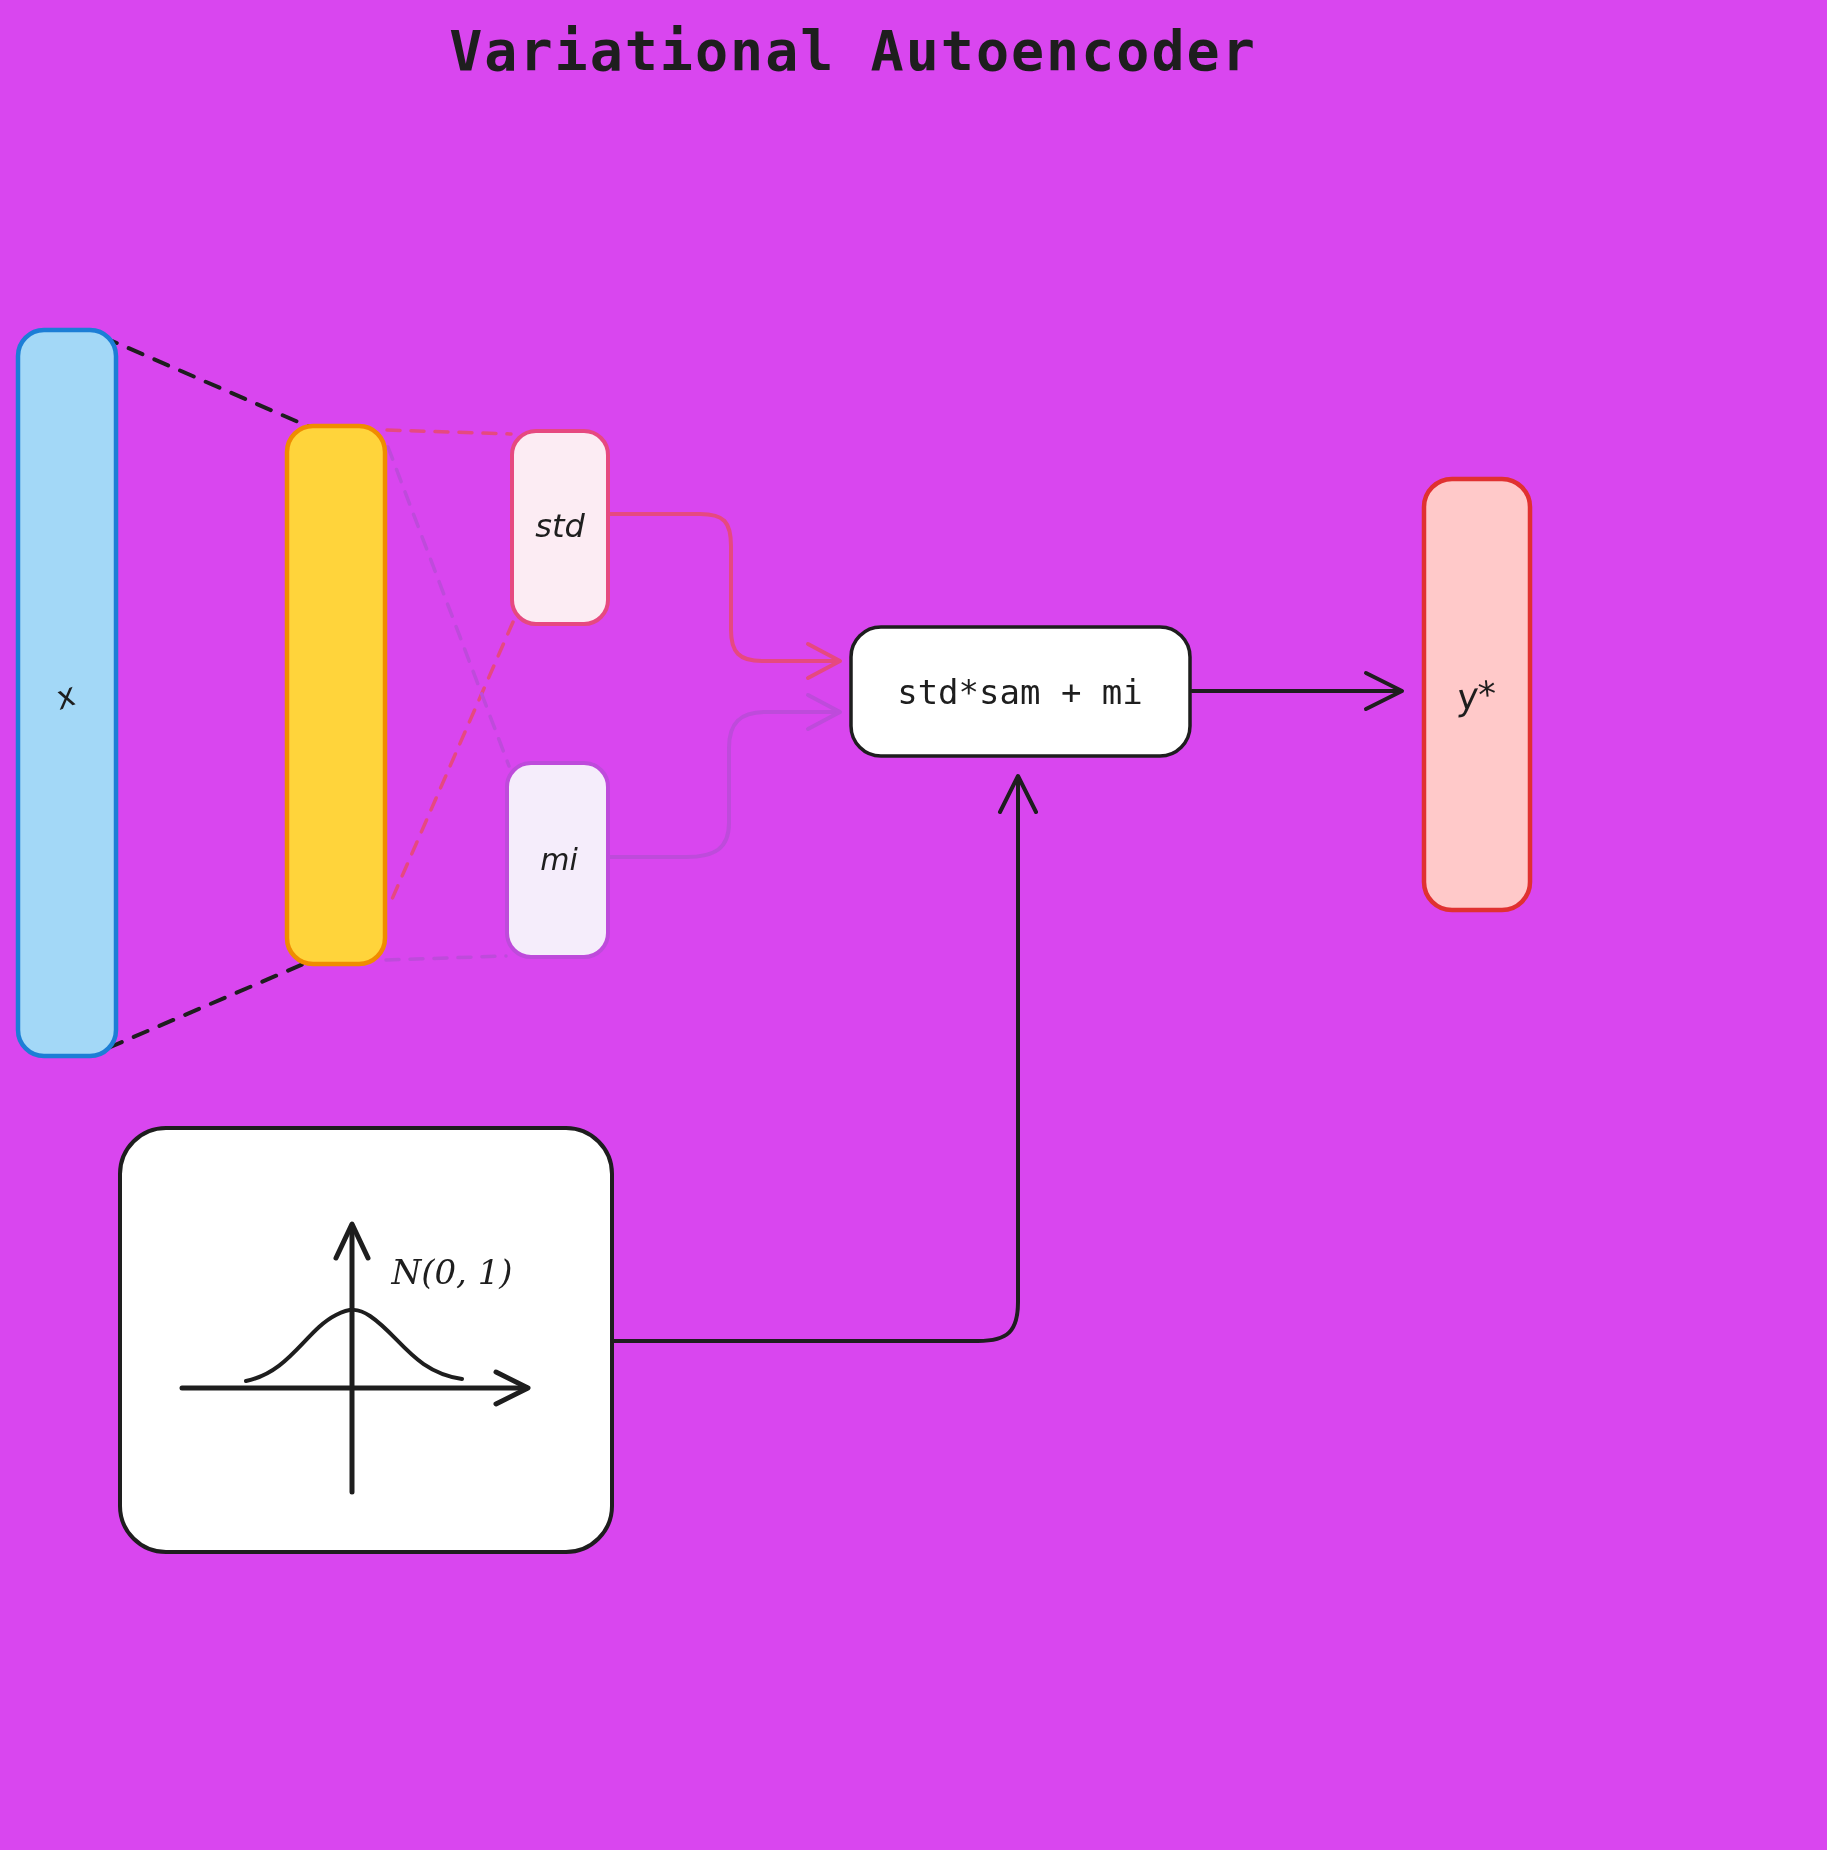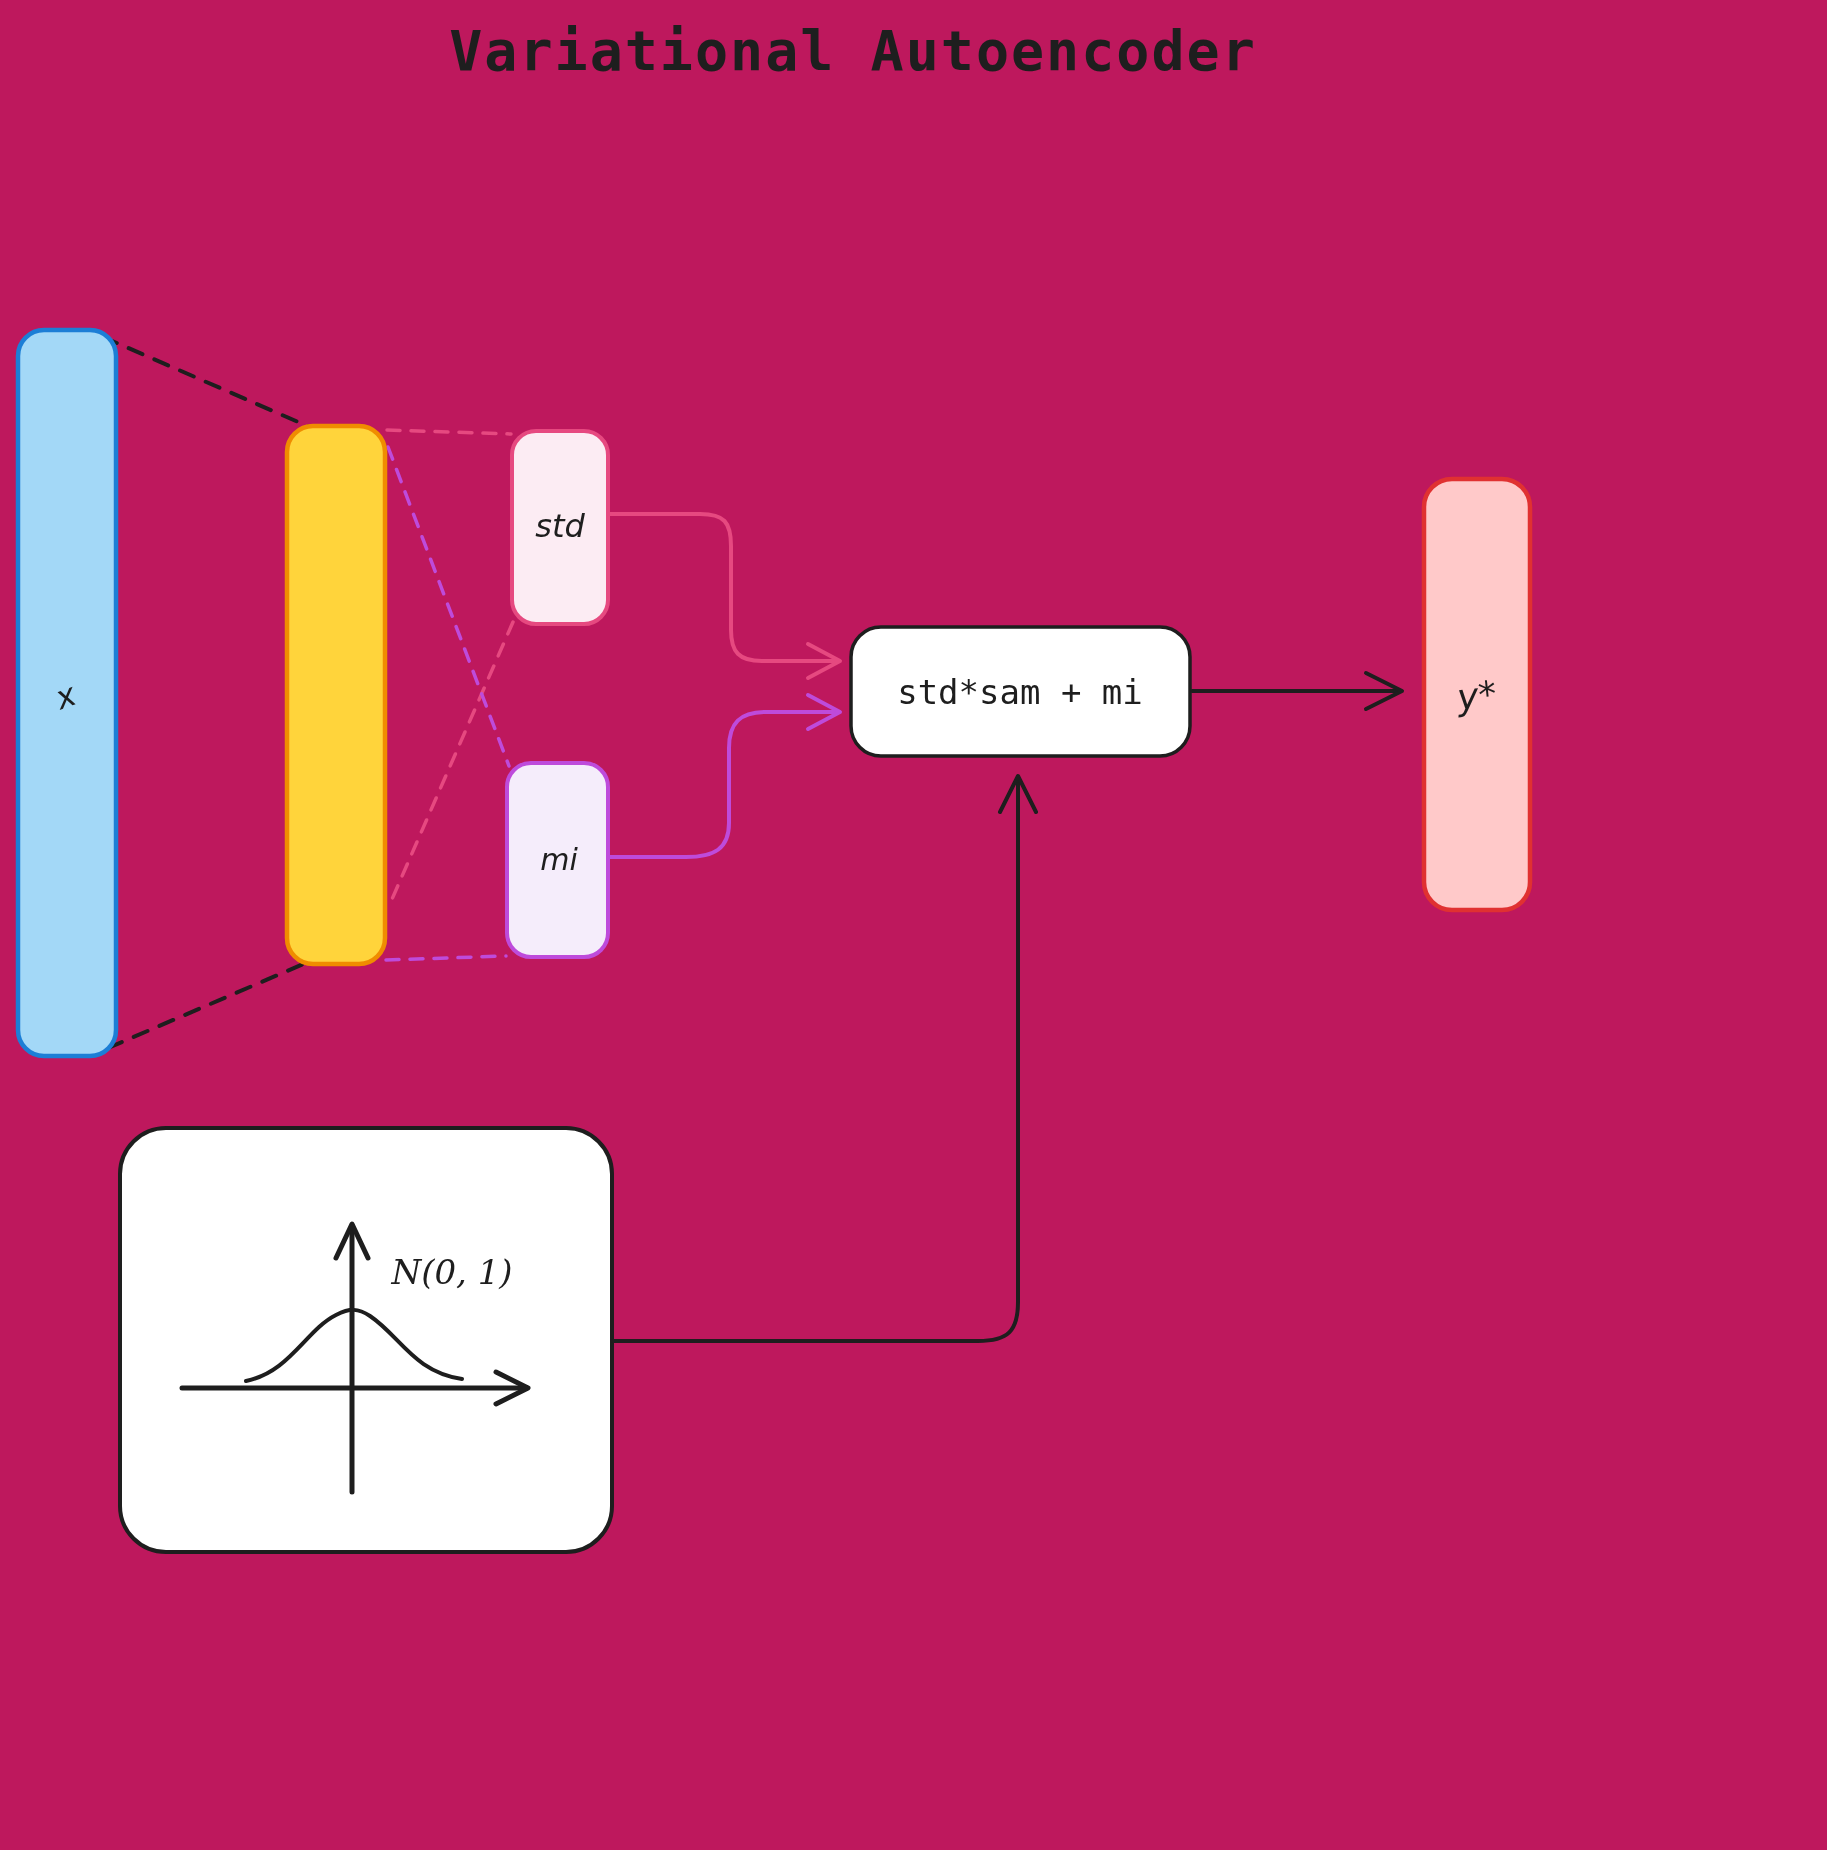--- a/index.html
+++ b/index.html
@@ -4,21 +4,21 @@
 <style>
   html, body {
     margin: 0;
     padding: 0;
     background: #ffffff;
   }
   .canvas {
     position: relative;
     width: 1827px;
     height: 1850px;
-    background: #be185d;
+    background: #d946ef;
     overflow: hidden;
     font-family: "DejaVu Sans", sans-serif;
   }
   svg { display: block; }
 
   .title-text {
     font-family: "DejaVu Sans Mono", "Liberation Mono", monospace;
     font-size: 55px;
     font-weight: bold;
     letter-spacing: 2px;

